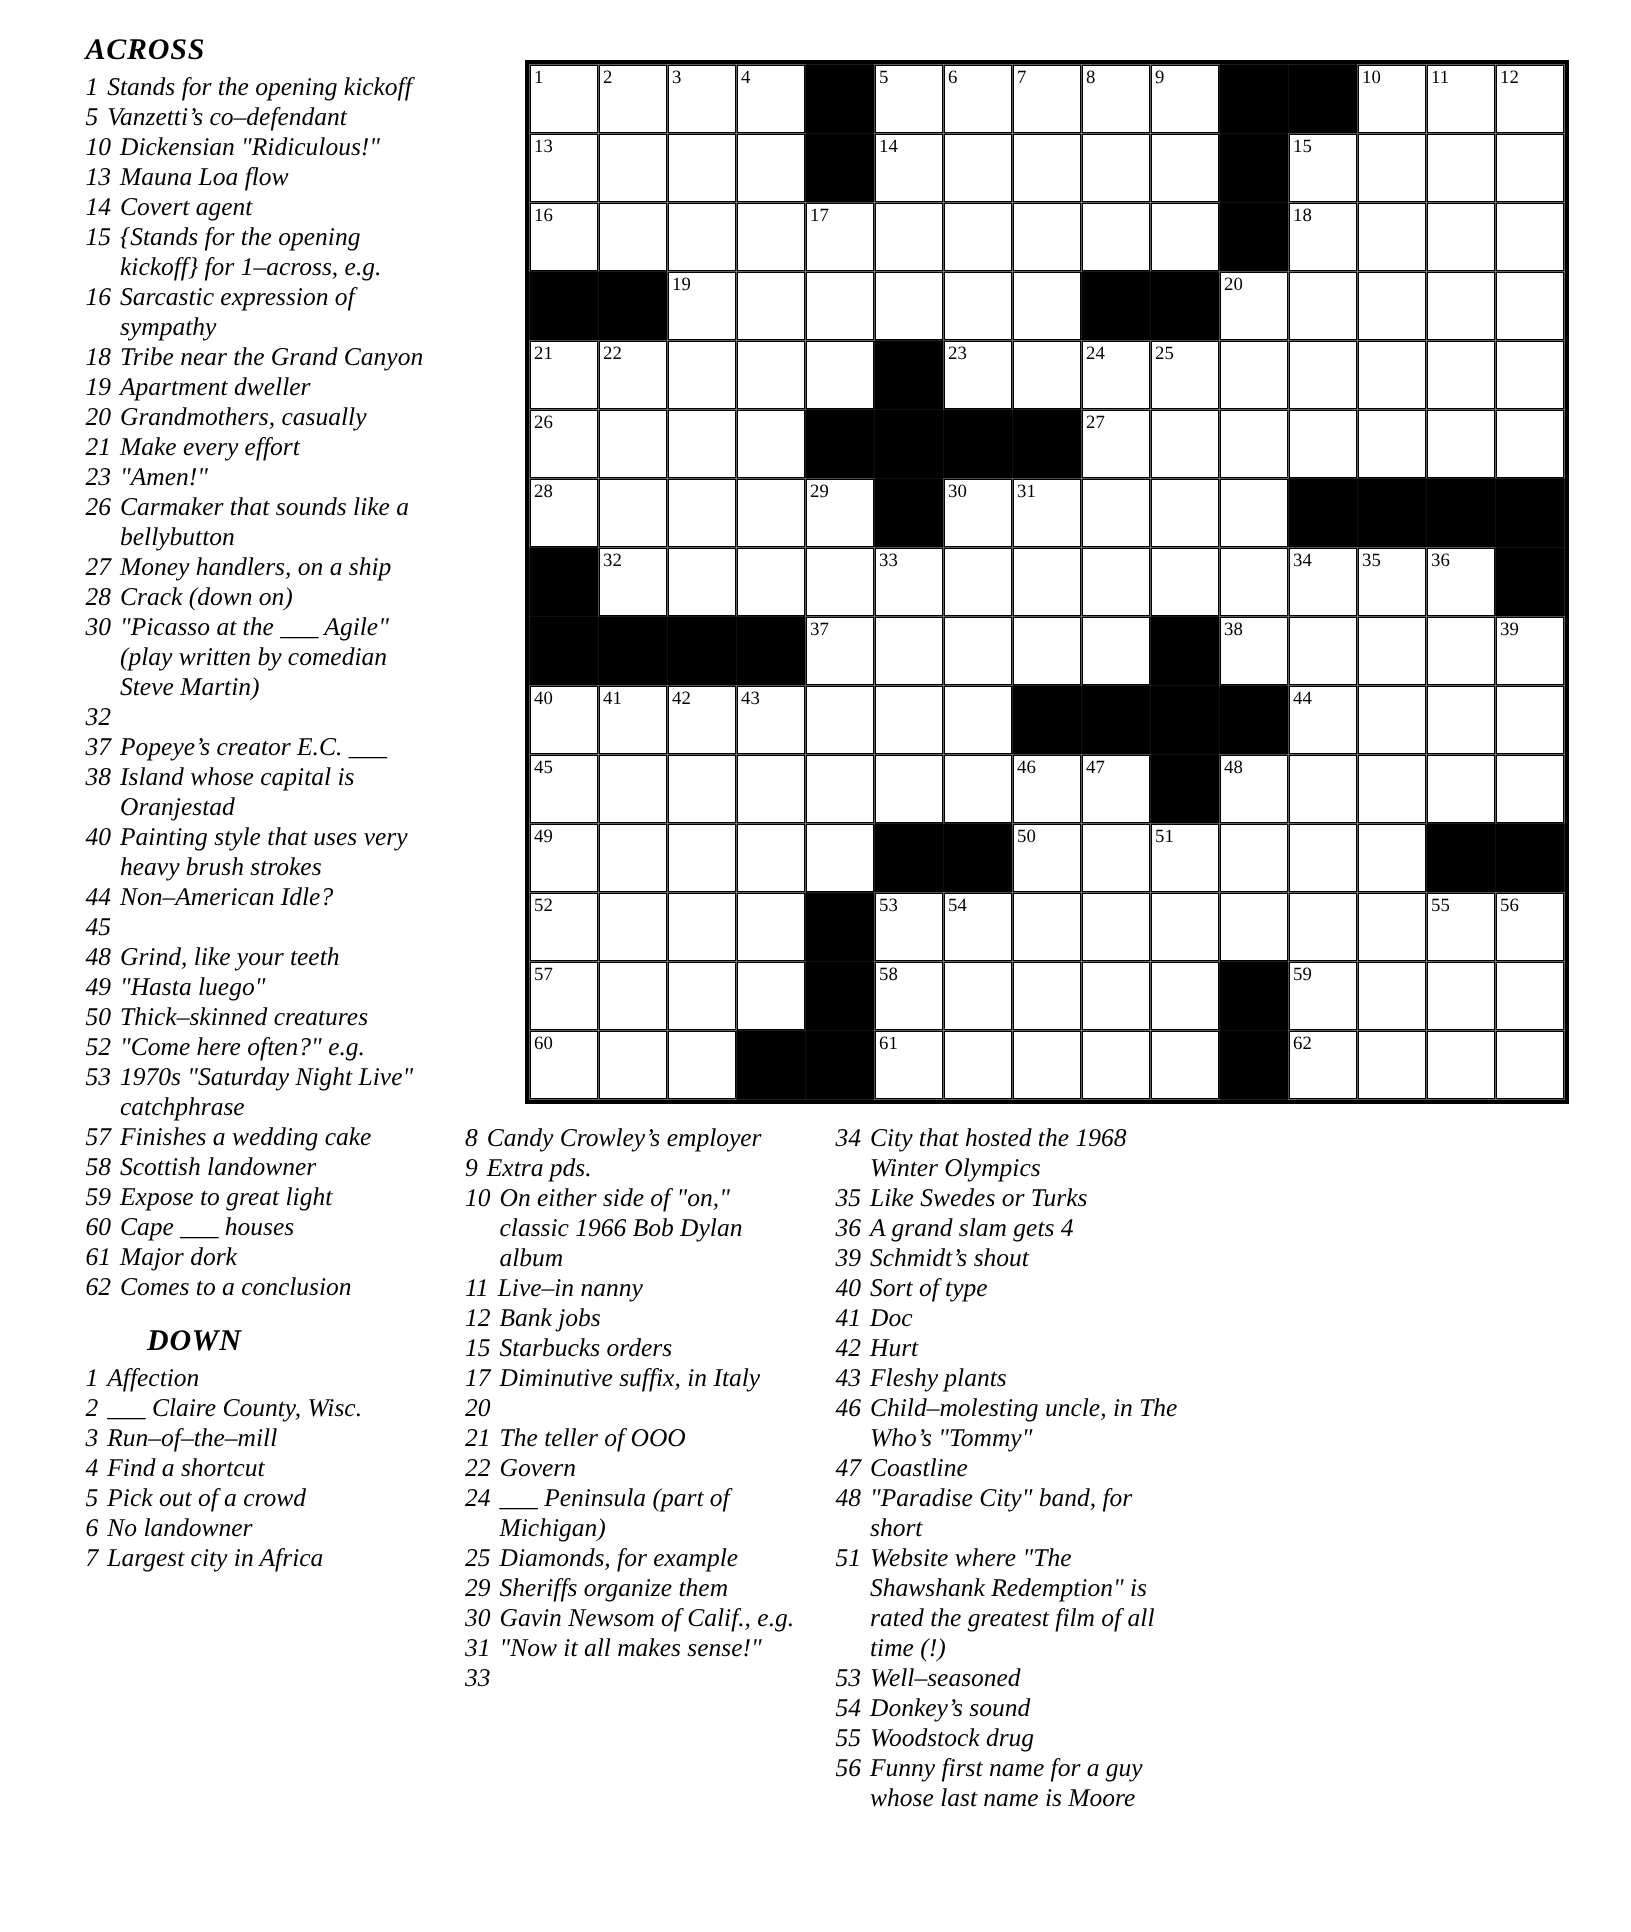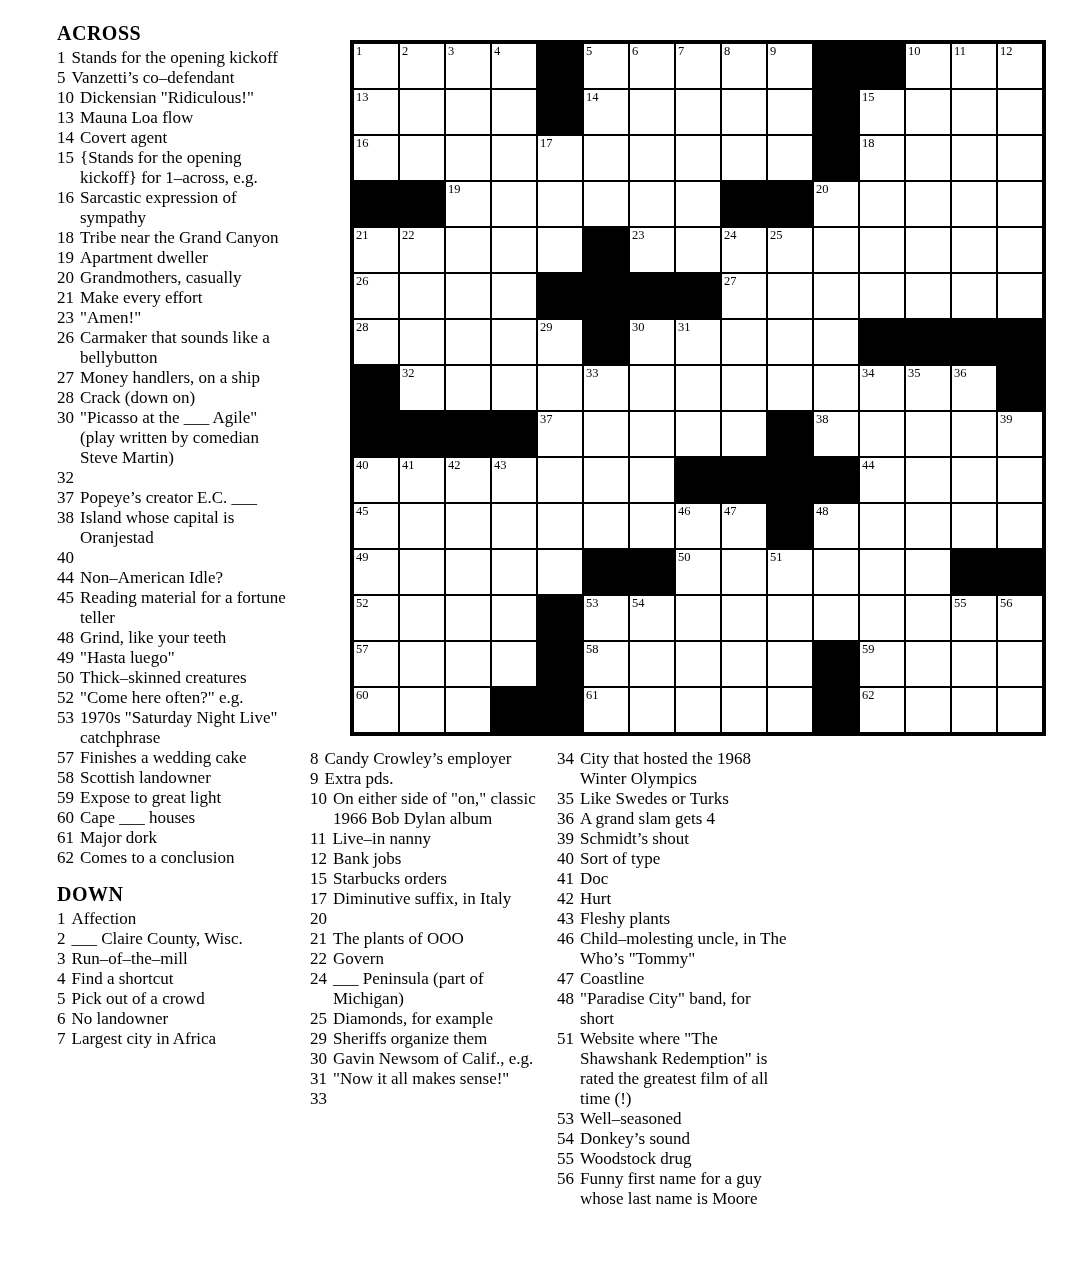--- a/index.html
+++ b/index.html
@@ -2,29 +2,29 @@
 <html><head>
 <meta charset="utf-8">
 <style>
   html, body { margin: 0; padding: 0; }
   body {
     width: 1087px; height: 1288px;
     background: #ffffff; color: #000000;
     font-family: "Liberation Serif", "DejaVu Serif", serif;
     position: relative; overflow: hidden;
   }
-  .col { position: absolute; font-size: 17px; line-height: 20px; }
+  .col { position: absolute; font-size: 17px; line-height: 20px; font-style: italic; }
   #col-left  { left: 57px;  top: 22px;  width: 230px; }
   #col-mid   { left: 310px; top: 749px; width: 226px; }
   #col-right { left: 557px; top: 749px; width: 231px; }
   .section-header {
     font-weight: bold; font-size: 20px; line-height: 23px;
     margin: 0 0 3px 0; letter-spacing: 0.5px;
   }
-  .section-header.down-header { margin-top: 15px; }
+  .section-header.down-header { margin-top: 15px; margin-left: 41px; }
   .clue { display: flex; align-items: flex-start; }
   .clue .cnum { flex: none; margin-right: 6px; white-space: pre; }
   .clue .ctext { flex: 1 1 auto; }
   #grid {
     position: absolute; left: 350px; top: 40px;
     border: 3px solid #000;
     display: grid;
     grid-template-columns: repeat(15, 46px);
     grid-template-rows: repeat(15, 46px);
     background: #fff;
@@ -118,28 +118,28 @@
       <div class="clue">
         <span class="cnum">37</span>
         <span class="ctext">Popeye’s creator E.C. ___</span>
       </div>
       <div class="clue">
         <span class="cnum">38</span>
         <span class="ctext">Island whose capital is Oranjestad</span>
       </div>
       <div class="clue">
         <span class="cnum">40</span>
+        <span class="ctext">Painting style that uses very heavy brush strokes</span>
       </div>
       <div class="clue">
         <span class="cnum">44</span>
         <span class="ctext">Non–American Idle?</span>
       </div>
       <div class="clue">
         <span class="cnum">45</span>
-        <span class="ctext">Reading material for a fortune teller</span>
       </div>
       <div class="clue">
         <span class="cnum">48</span>
         <span class="ctext">Grind, like your teeth</span>
       </div>
       <div class="clue">
         <span class="cnum">49</span>
         <span class="ctext">"Hasta luego"</span>
       </div>
       <div class="clue">
@@ -592,21 +592,21 @@
       </div>
       <div class="clue">
         <span class="cnum">17</span>
         <span class="ctext">Diminutive suffix, in Italy</span>
       </div>
       <div class="clue">
         <span class="cnum">20</span>
       </div>
       <div class="clue">
         <span class="cnum">21</span>
-        <span class="ctext">The plants of OOO</span>
+        <span class="ctext">The teller of OOO</span>
       </div>
       <div class="clue">
         <span class="cnum">22</span>
         <span class="ctext">Govern</span>
       </div>
       <div class="clue">
         <span class="cnum">24</span>
         <span class="ctext">___ Peninsula (part of Michigan)</span>
       </div>
       <div class="clue">

